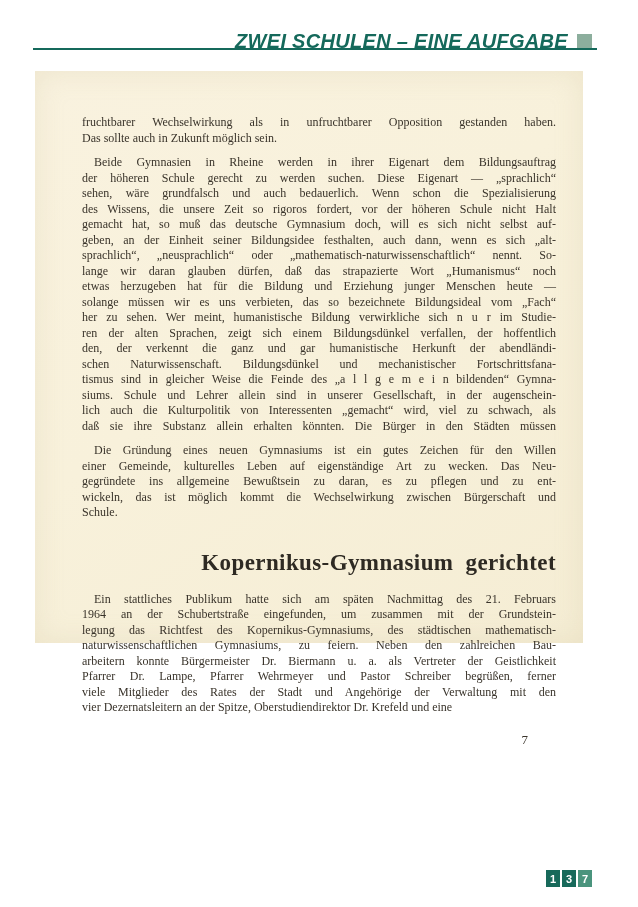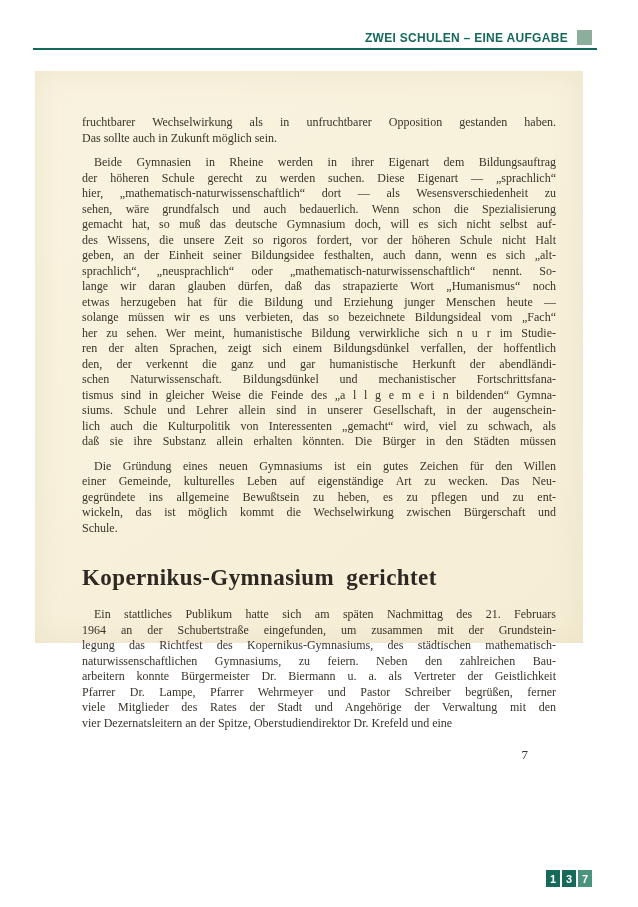--- a/index.html
+++ b/index.html
@@ -13,24 +13,25 @@
 
   
   .header-row {
     position: absolute;
     top: 30px; right: 46px;
     display: flex; align-items: center; gap: 9px;
   }
   .header-title {
     font-family: "Liberation Sans", sans-serif;
     font-weight: bold;
-    font-size: 12px;
+    font-size: 20px;
     letter-spacing: 0.3px;
     color: #15695b;
     white-space: nowrap;
+    font-style: italic;
   }
   .header-square {
     width: 15px; height: 15px;
     background: #8cae9d;
   }
   .header-rule {
     position: absolute;
     top: 48px; left: 33px;
     width: 564px; height: 2px;
     background: #15695b;
@@ -61,21 +62,21 @@
   .line.indent { text-indent: 12px; }
 
   .heading {
     font-family: "Liberation Serif", "DejaVu Serif", serif;
     font-weight: bold;
     font-size: 23px;
     line-height: 30px;
     letter-spacing: 0.4px;
     word-spacing: 6px;
     color: #2e2a23;
-    text-align: left;
+    text-align: right;
     margin: 27px 0 14px 0;
   }
 
   .page-number {
     margin-top: 16px;
     text-align: right;
     padding-right: 28px;
     font-size: 13px;
     color: #39332a;
   }
@@ -107,42 +108,41 @@
 
 <div class="scan-page">
   <div class="text-col">
       <div class="para">
         <div class="line">fruchtbarer Wechselwirkung als in unfruchtbarer Opposition gestanden haben.</div>
         <div class="line last">Das sollte auch in Zukunft möglich sein.</div>
       </div>
       <div class="para">
         <div class="line indent">Beide Gymnasien in Rheine werden in ihrer Eigenart dem Bildungsauftrag</div>
         <div class="line">der höheren Schule gerecht zu werden suchen. Diese Eigenart — „sprachlich“</div>
-        <div class="line">hier, „mathematisch-naturwissenschaftlich“ dort — als Wesensverschiedenheit zu</div>
         <div class="line">sehen, wäre grundfalsch und auch bedauerlich. Wenn schon die Spezialisierung</div>
+        <div class="line">des Wissens, die unsere Zeit so rigoros fordert, vor der höheren Schule nicht Halt</div>
         <div class="line">gemacht hat, so muß das deutsche Gymnasium doch, will es sich nicht selbst auf-</div>
-        <div class="line">des Wissens, die unsere Zeit so rigoros fordert, vor der höheren Schule nicht Halt</div>
         <div class="line">geben, an der Einheit seiner Bildungsidee festhalten, auch dann, wenn es sich „alt-</div>
         <div class="line">sprachlich“, „neusprachlich“ oder „mathematisch-naturwissenschaftlich“ nennt. So-</div>
         <div class="line">lange wir daran glauben dürfen, daß das strapazierte Wort „Humanismus“ noch</div>
         <div class="line">etwas herzugeben hat für die Bildung und Erziehung junger Menschen heute —</div>
         <div class="line">solange müssen wir es uns verbieten, das so bezeichnete Bildungsideal vom „Fach“</div>
         <div class="line">her zu sehen. Wer meint, humanistische Bildung verwirkliche sich n u r im Studie-</div>
         <div class="line">ren der alten Sprachen, zeigt sich einem Bildungsdünkel verfallen, der hoffentlich</div>
         <div class="line">den, der verkennt die ganz und gar humanistische Herkunft der abendländi-</div>
         <div class="line">schen Naturwissenschaft. Bildungsdünkel und mechanistischer Fortschrittsfana-</div>
         <div class="line">tismus sind in gleicher Weise die Feinde des „a l l g e m e i n  bildenden“ Gymna-</div>
         <div class="line">siums. Schule und Lehrer allein sind in unserer Gesellschaft, in der augenschein-</div>
         <div class="line">lich auch die Kulturpolitik von Interessenten „gemacht“ wird, viel zu schwach, als</div>
         <div class="line">daß sie ihre Substanz allein erhalten könnten. Die Bürger in den Städten müssen</div>
       </div>
       <div class="para">
         <div class="line indent">Die Gründung eines neuen Gymnasiums ist ein gutes Zeichen für den Willen</div>
         <div class="line">einer Gemeinde, kulturelles Leben auf eigenständige Art zu wecken. Das Neu-</div>
-        <div class="line">gegründete ins allgemeine Bewußtsein zu heben, es zu pflegen und zu ent-</div>
+        <div class="line">gegründete ins allgemeine Bewußtsein zu daran, es zu pflegen und zu ent-</div>
         <div class="line">wickeln, das ist möglich kommt die Wechselwirkung zwischen Bürgerschaft und</div>
         <div class="line last">Schule.</div>
       </div>
       <div class="heading">Kopernikus-Gymnasium gerichtet</div>
       <div class="para">
         <div class="line indent">Ein stattliches Publikum hatte sich am späten Nachmittag des 21. Februars</div>
         <div class="line">1964 an der Schubertstraße eingefunden, um zusammen mit der Grundstein-</div>
         <div class="line">legung das Richtfest des Kopernikus-Gymnasiums, des städtischen mathematisch-</div>
         <div class="line">naturwissenschaftlichen Gymnasiums, zu feiern. Neben den zahlreichen Bau-</div>
         <div class="line">arbeitern konnte Bürgermeister Dr. Biermann u. a. als Vertreter der Geistlichkeit</div>

